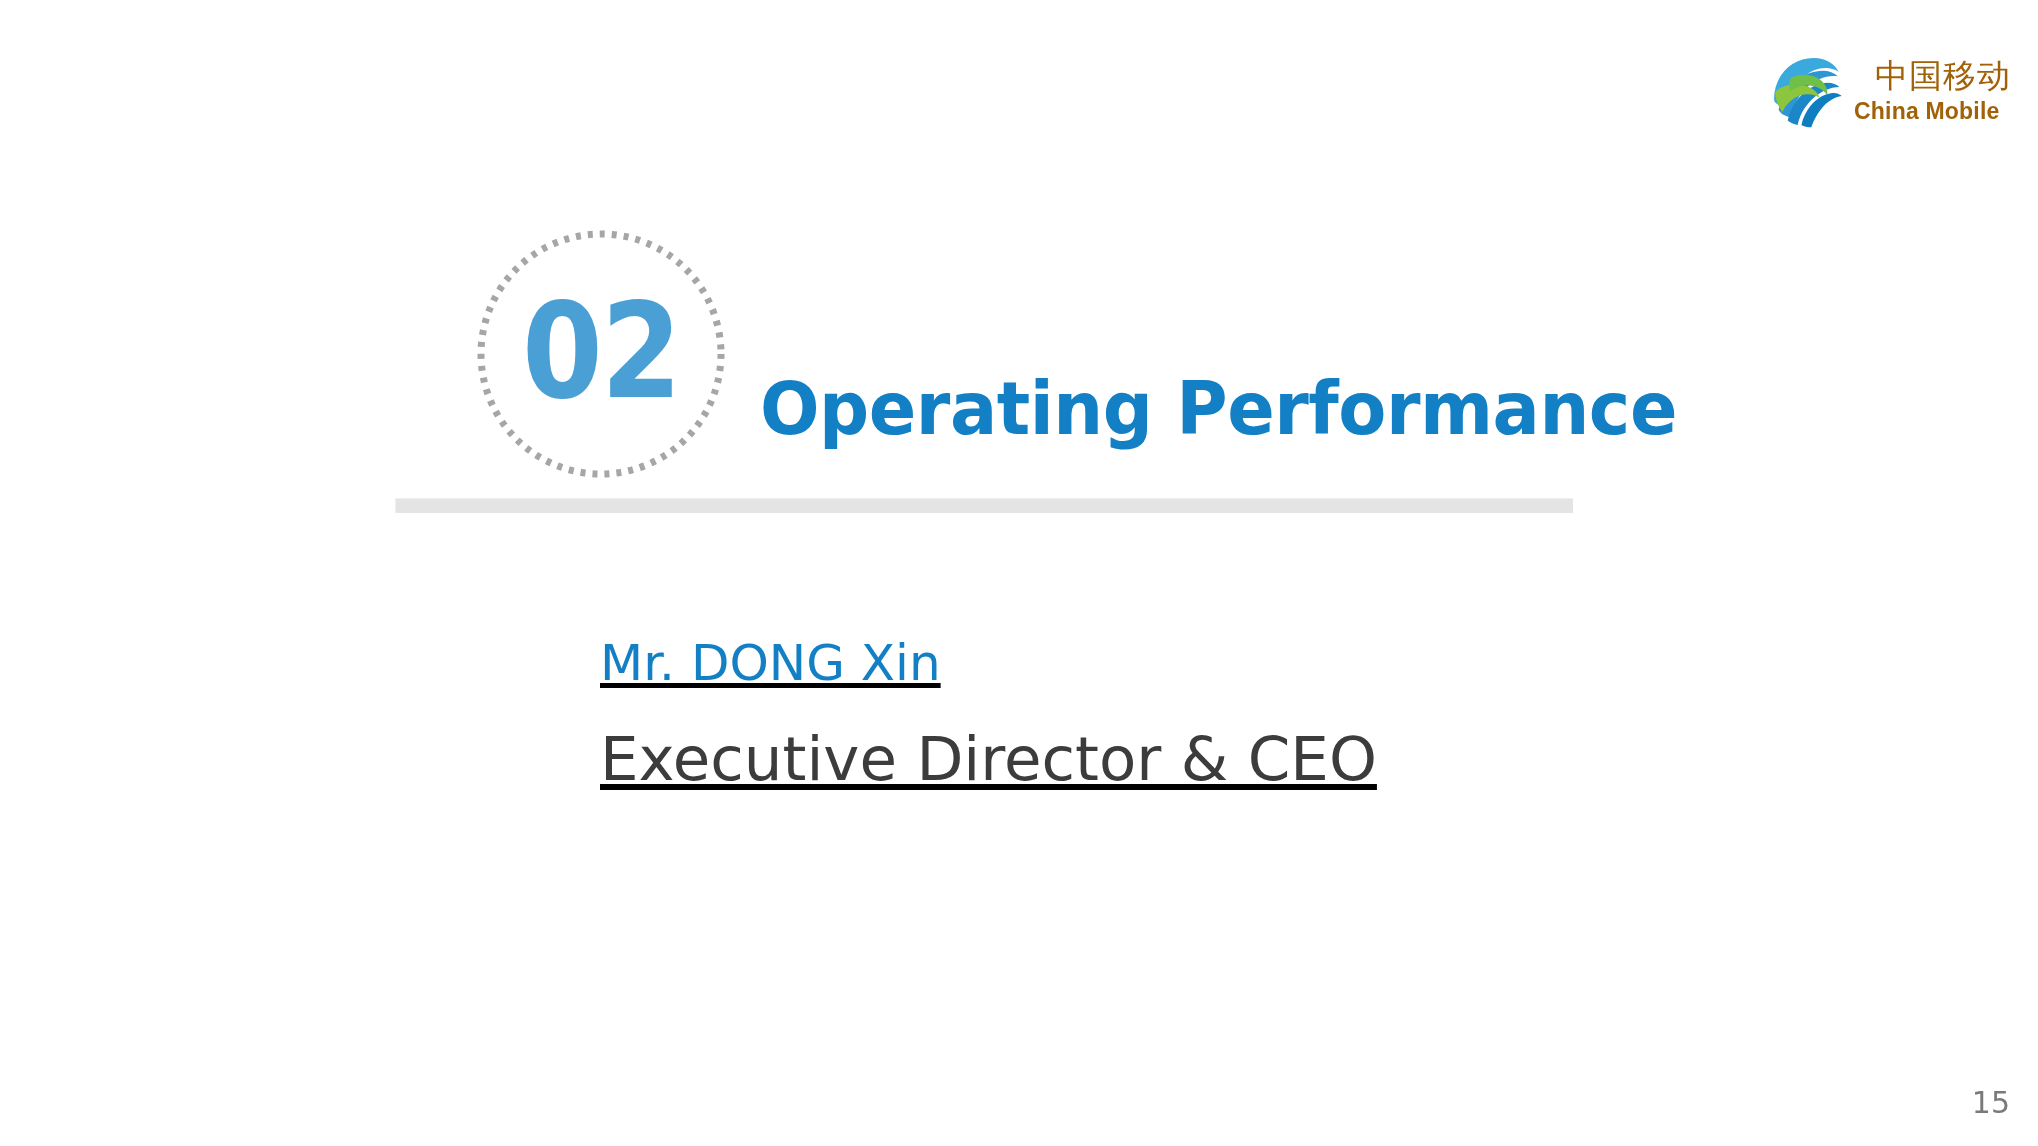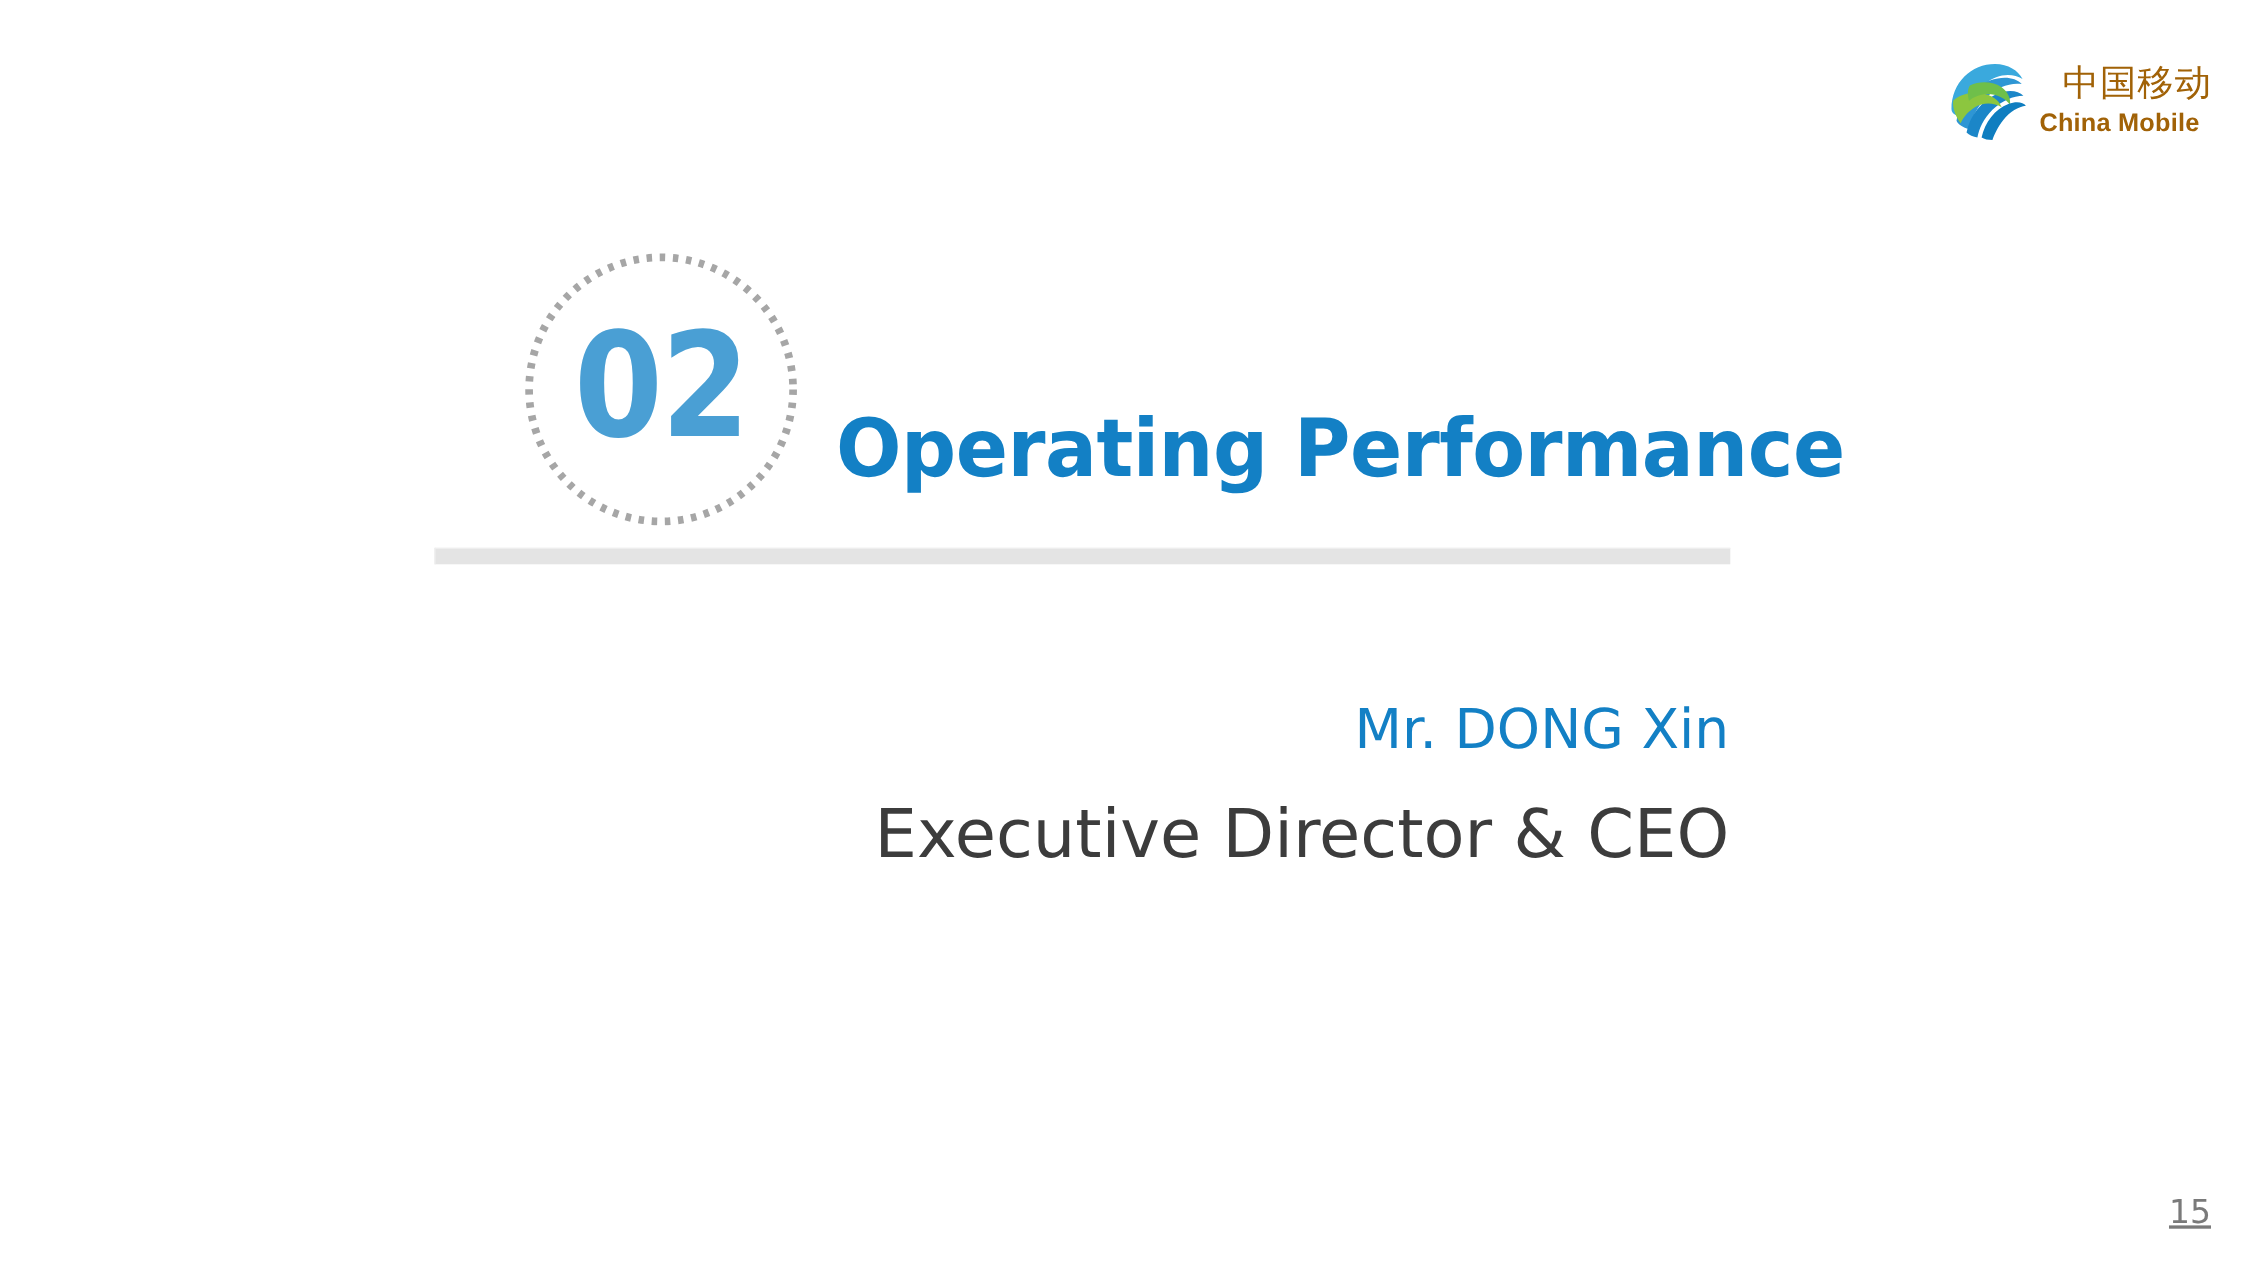--- a/index.html
+++ b/index.html
@@ -121,21 +121,21 @@
     border-top: 1px solid #efefef;
     border-left: 1px solid #efefef;
   }
 
   
   .presenter {
     position: absolute;
     left: 600px;
     top: 638px;
     width: 972px;
-    text-align: right;
+    text-decoration: underline;
   }
   .presenter-name {
     font-family: "DejaVu Sans", sans-serif;
     font-size: 50px;
     font-weight: normal;
     color: #1380c5;
     line-height: 1.0;
     white-space: nowrap;
   }
   .presenter-role {
@@ -149,21 +149,20 @@
   }
 
   
   .page-number {
     position: absolute;
     right: 28px;
     bottom: 26px;
     font-family: "DejaVu Sans", sans-serif;
     font-size: 30px;
     color: #7a7a7a;
-    text-decoration: underline;
   }
 </style>
 </head>
 <body>
 
 <div class="slide">
 
   <div class="brand-logo">
     <svg class="brand-mark" viewBox="0 0 100 100">
       <path d="M8 62 C8 30, 32 8, 60 8 C76 8, 88 16, 93 26 C80 18, 62 20, 48 32 C34 44, 26 58, 22 72 C14 70, 8 68, 8 62 Z" fill="#3aa9dd"></path>

